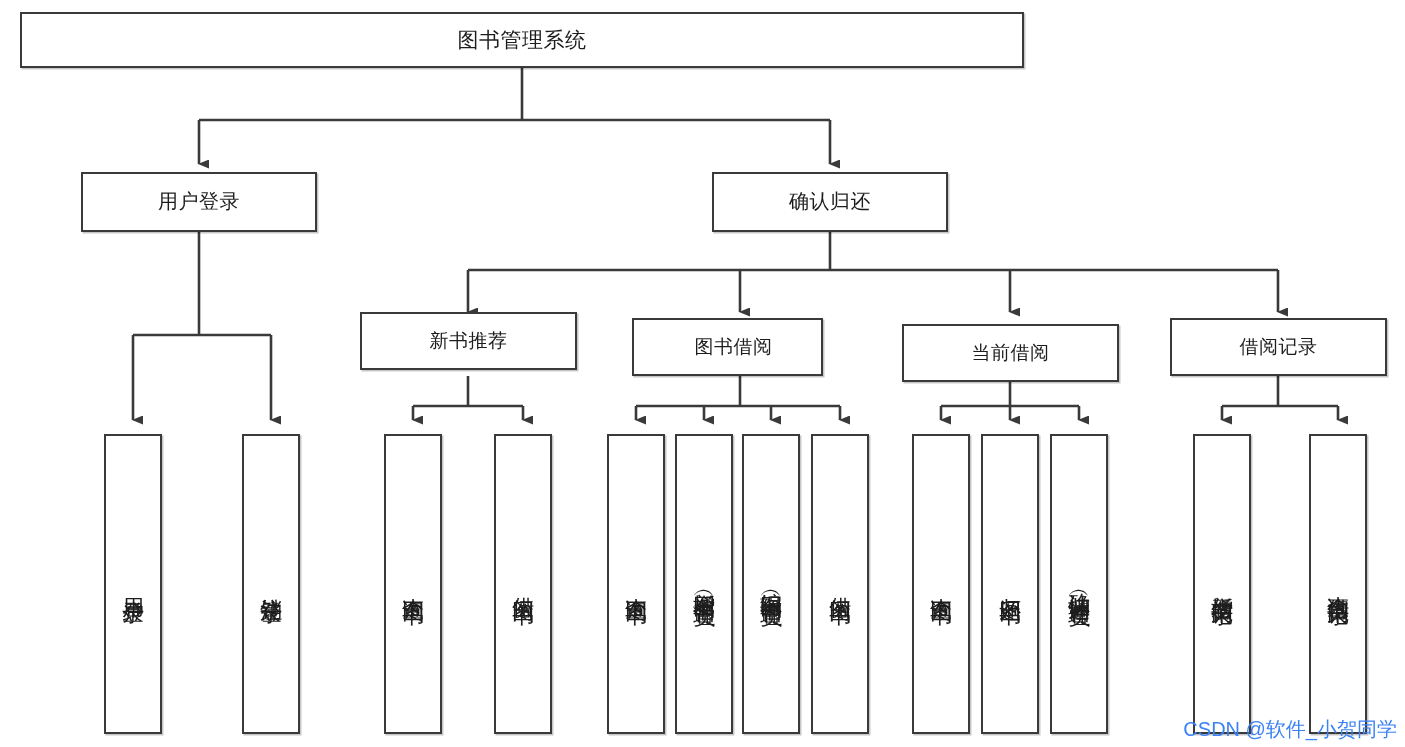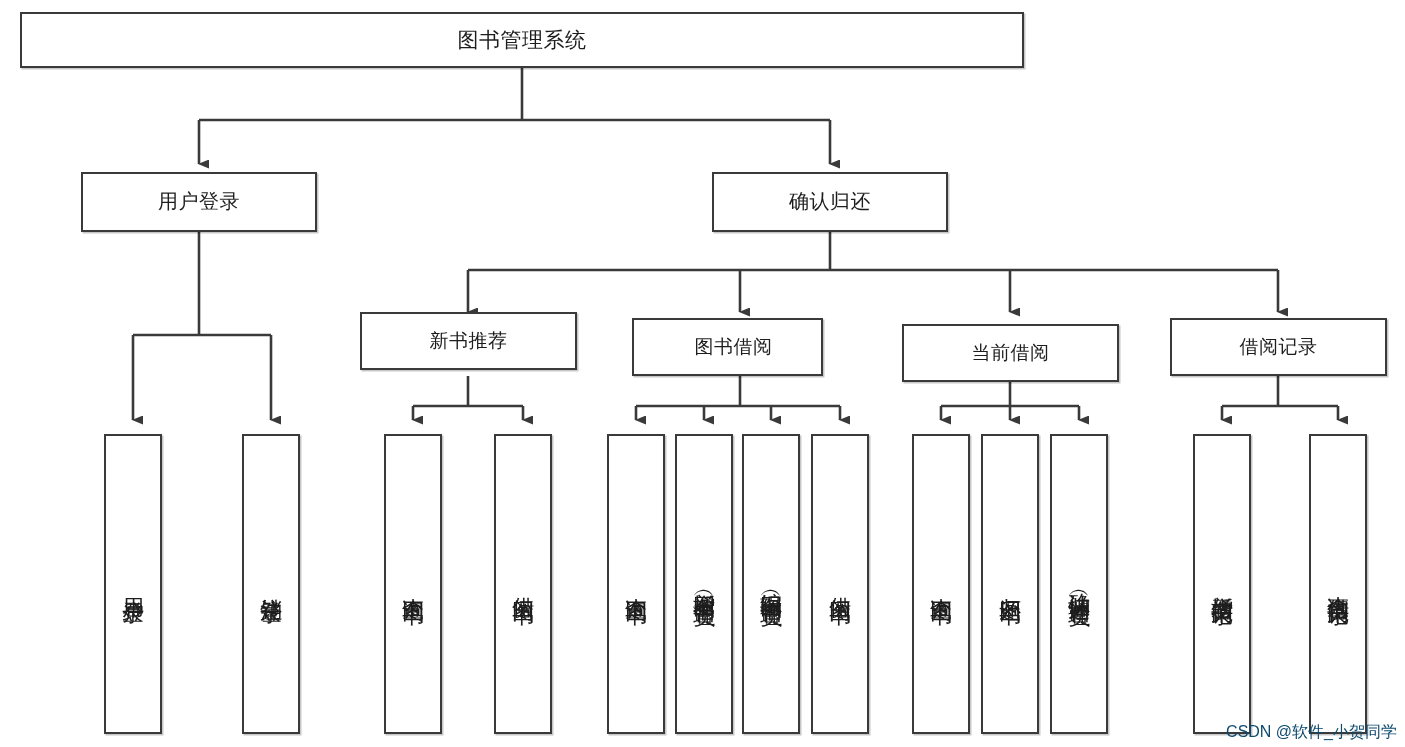--- a/index.html
+++ b/index.html
@@ -57,22 +57,22 @@
     font-size: 22px;
     line-height: 1.12;
     letter-spacing: 2px;
     max-height: 100%;
   }
 
   .watermark {
     position: absolute;
     right: 8px;
     bottom: 4px;
-    font-size: 16px;
-    color: #0c4a6e;
+    font-size: 20px;
+    color: #3b82f6;
     white-space: nowrap;
     user-select: none;
   }
 </style>
 </head>
 <body>
 
 <div id="canvas">
 
   <svg class="wires" viewBox="0 0 1405 747" xmlns="http://www.w3.org/2000/svg">

